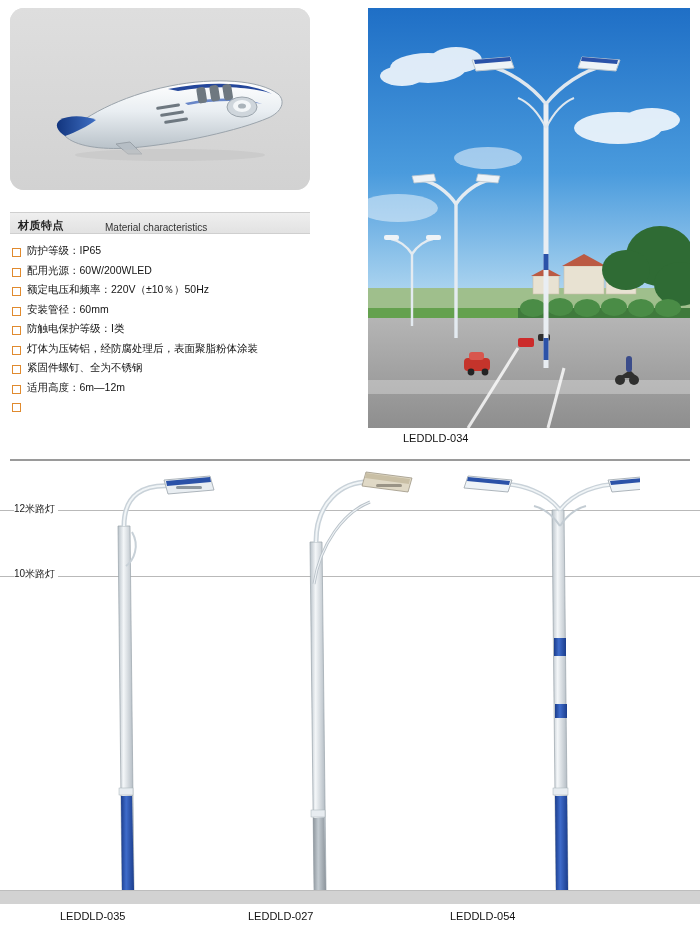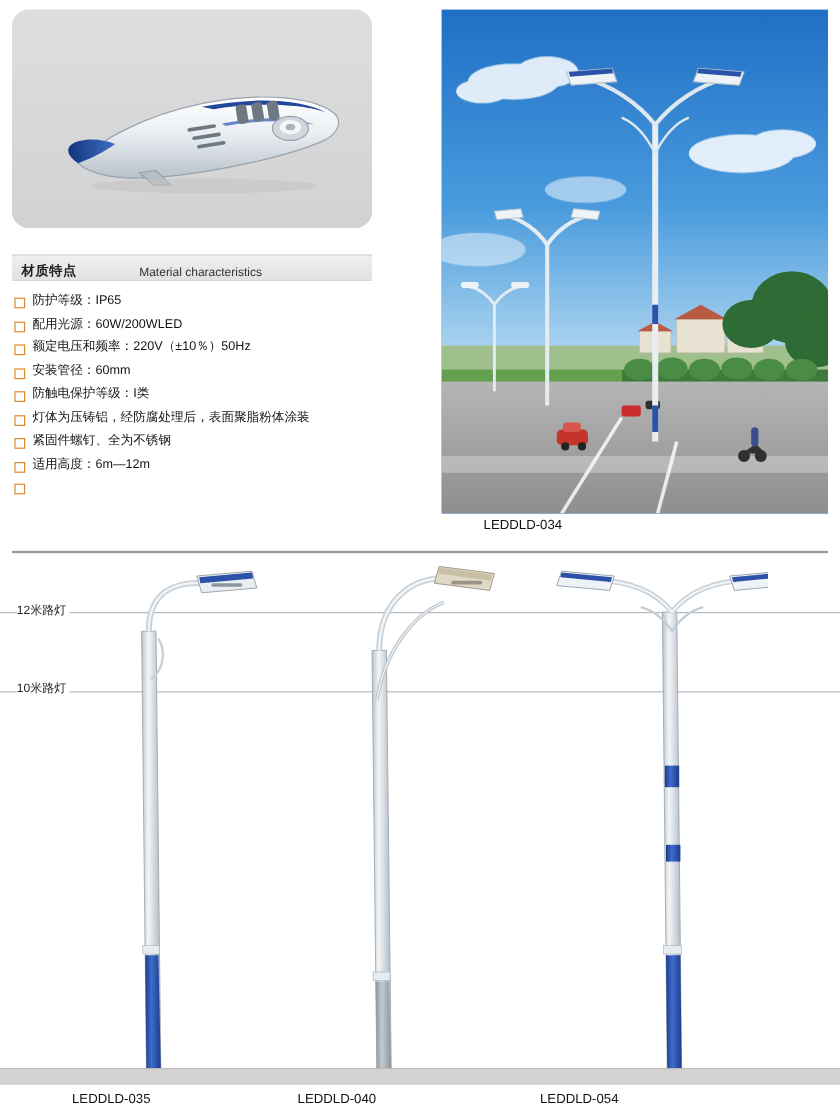--- a/index.html
+++ b/index.html
@@ -56,21 +56,21 @@
   }
   #spec-header .cn {
     font-size: 11px;
     font-weight: bold;
     color: #222;
     letter-spacing: 0.5px;
   }
   #spec-header .en {
     font-size: 10px;
     color: #333;
-    margin-left: 16px;
+    margin-left: 5px;
     padding-left: 36px;
   }
   #spec-list {
     margin: 0;
     padding: 10px 0 0 2px;
     list-style: none;
   }
   #spec-list li {
     display: flex;
     align-items: flex-end;
@@ -490,15 +490,15 @@
       <path d="M18 10 L62 14 L58 26 L14 22 Z" fill="#eef3f7" stroke="#9aa3ab" stroke-width="0.8"></path>
       <path d="M18 11 L60 15 L59 19 L17 15 Z" fill="#2b52a8"></path>
       <path d="M158 14 L202 10 L206 22 L162 26 Z" fill="#eef3f7" stroke="#9aa3ab" stroke-width="0.8"></path>
       <path d="M160 15 L202 11 L203 15 L161 19 Z" fill="#2b52a8"></path>
     </g>
   </svg>
 
   <div id="ground-line"></div>
 
   <div class="pole-caption" id="cap-035">LEDDLD-035</div>
-  <div class="pole-caption" id="cap-036">LEDDLD-040</div>
+  <div class="pole-caption" id="cap-036">LEDDLD-027</div>
   <div class="pole-caption" id="cap-037">LEDDLD-054</div>
 </div>
 
 </body></html>

